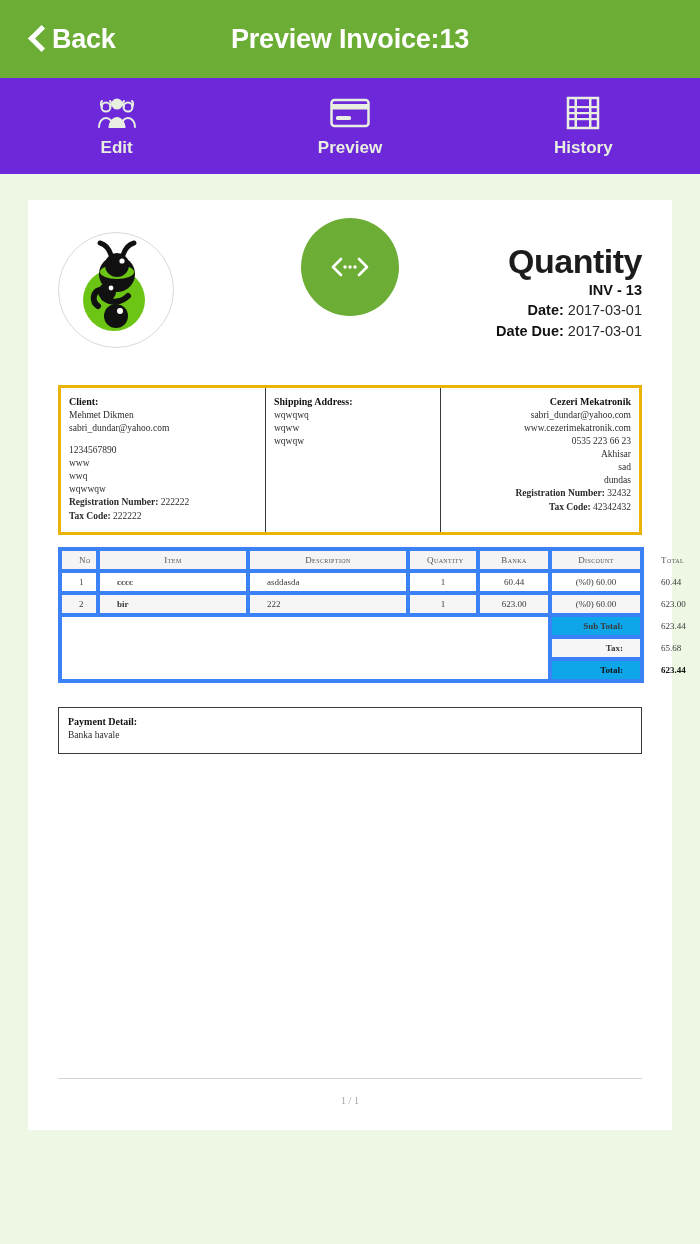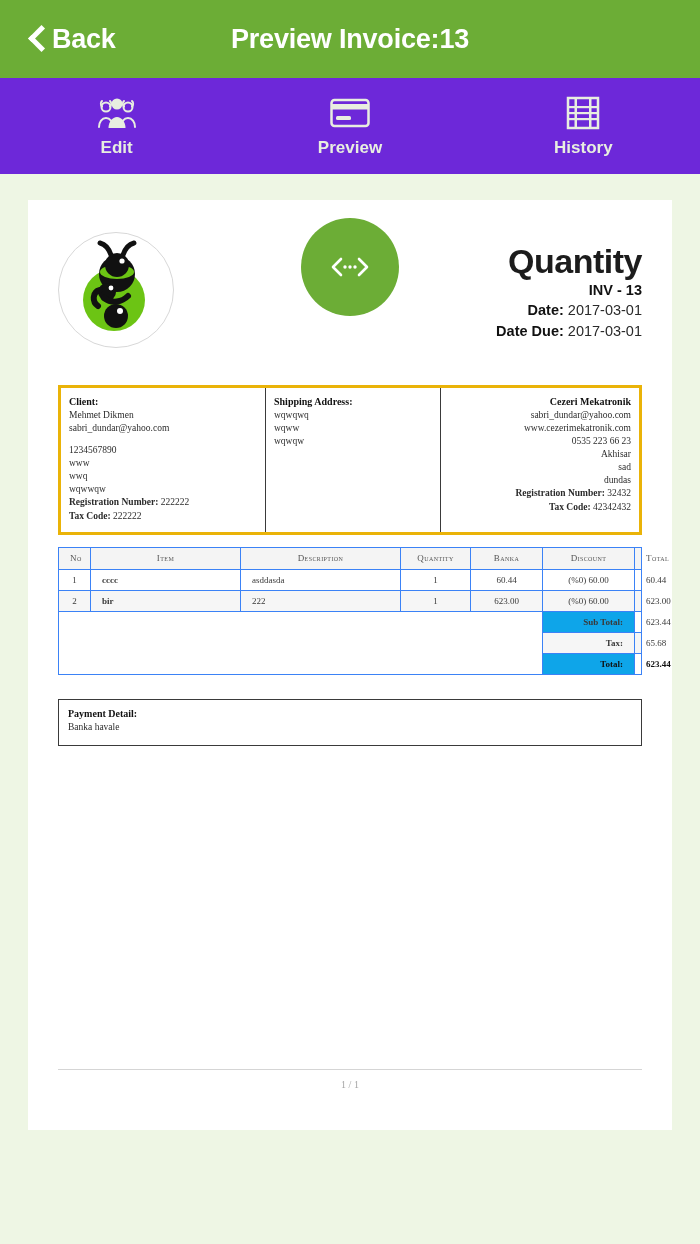--- a/index.html
+++ b/index.html
@@ -169,22 +169,22 @@
 
   
   .items {
     width: 100%;
     border-collapse: collapse;
     margin-top: 12px;
     font-family: "Liberation Serif", serif;
     table-layout: fixed;
   }
   .items th, .items td {
-    border: 1px solid #3b82f6;
-    padding: 4px 11px;
+    border: 4px solid #3b82f6;
+    padding: 4px 17px;
     font-size: 9px;
     color: #3a3a3a;
   }
   .items thead th {
     background: #f4f4f4;
     text-align: center;
     font-weight: normal;
     font-variant: small-caps;
     letter-spacing: 0.4px;
     color: #555;
@@ -223,23 +223,23 @@
     color: #2b2b2b;
     line-height: 1.45;
     min-height: 38px;
   }
   .pay-box .hd { font-weight: bold; font-size: 10px; color: #111; }
 
   
   .page-foot {
     position: absolute;
     left: 30px; right: 30px;
-    bottom: 40px;
+    bottom: 24px;
     border-top: 1px solid #d5d5d5;
-    padding-top: 9px;
+    padding-top: 16px;
     text-align: center;
     font-family: "Liberation Serif", serif;
     font-size: 10px;
     color: #a5a5a5;
   }
 </style>
 </head>
 <body>
 
 <div class="navbar">

